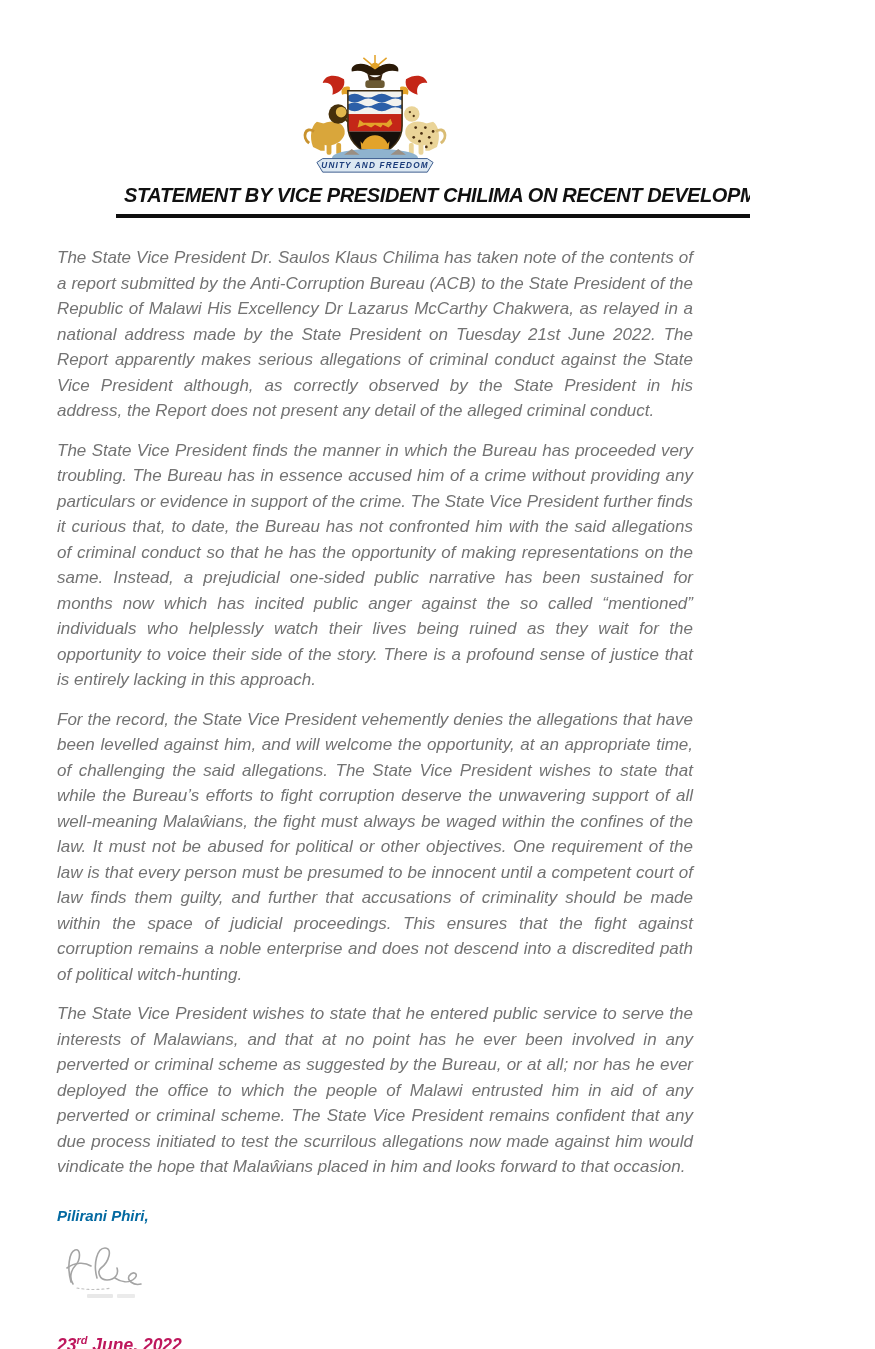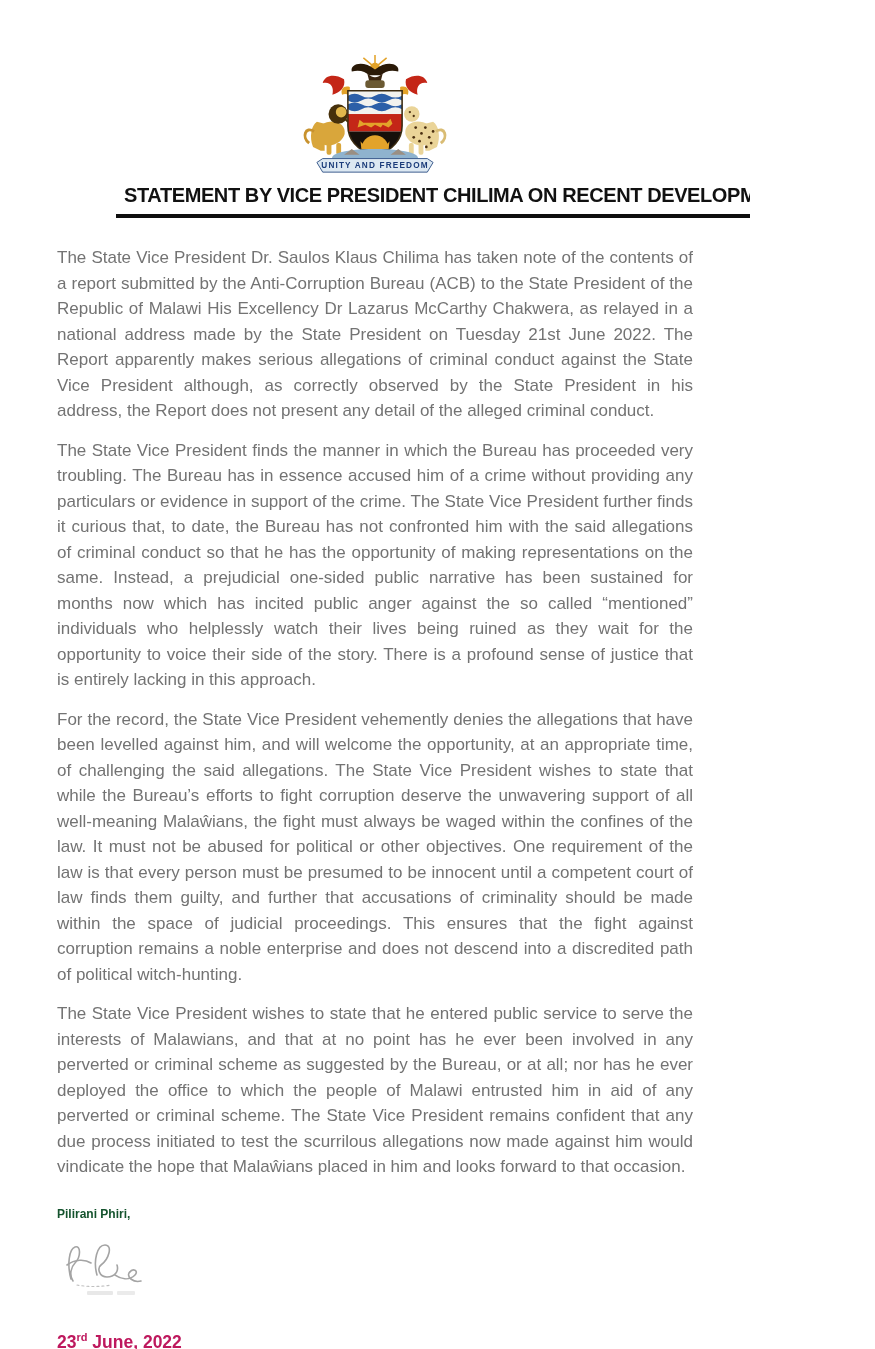--- a/index.html
+++ b/index.html
@@ -1,30 +1,30 @@
 <!DOCTYPE html>
 <html><head>
 <meta charset="utf-8">
 <style>
   html,body{margin:0;padding:0;background:#ffffff;}
   body{width:875px;height:1349px;font-family:"Liberation Sans",sans-serif;color:#1c1c1c;}
-  .page{position:relative;width:750px;height:1349px;background:#ffffff;overflow:hidden;}
+  .page{position:relative;width:750px;height:1349px;background:#ffffff;overflow:hidden;font-style:italic;}
 
   .emblem{width:176px;height:122px;margin:54px auto 8px;}
   .emblem svg{display:block;width:100%;height:100%;}
 
   .title-block{margin-left:116px;width:700px;text-align:center;
     border-bottom:4px solid #0e0e0e;padding-bottom:7px;margin-top:6px;}
   .title-block h1{margin:0;font-size:20px;font-weight:bold;letter-spacing:-0.4px;color:#111;}
 
   .content{margin:27px 57px 0 57px;}
   p.para{margin:0 0 14px 0;text-align:justify;font-size:17px;line-height:25.5px;color:#737373;}
   p.para:last-of-type{margin-bottom:0;}
 
-  .signatory{font-weight:bold;font-size:12px;margin:27px 0 0 0;color:#14532d;}
+  .signatory{font-weight:bold;font-size:15px;margin:27px 0 0 0;color:#0369a1;}
 
   .signature{width:120px;height:66px;margin:14px 0 0 0;}
   .signature svg{display:block;width:100%;height:100%;}
 
   .sig-title{font-weight:bold;font-size:17.5px;margin:16px 0 0 0;color:#141414;}
   .doc-date{font-weight:bold;font-size:17.5px;margin:30px 0 0 0;color:#be185d;}
   .doc-date sup{font-size:11px;font-weight:bold;}
 </style>
 </head>
 <body>

